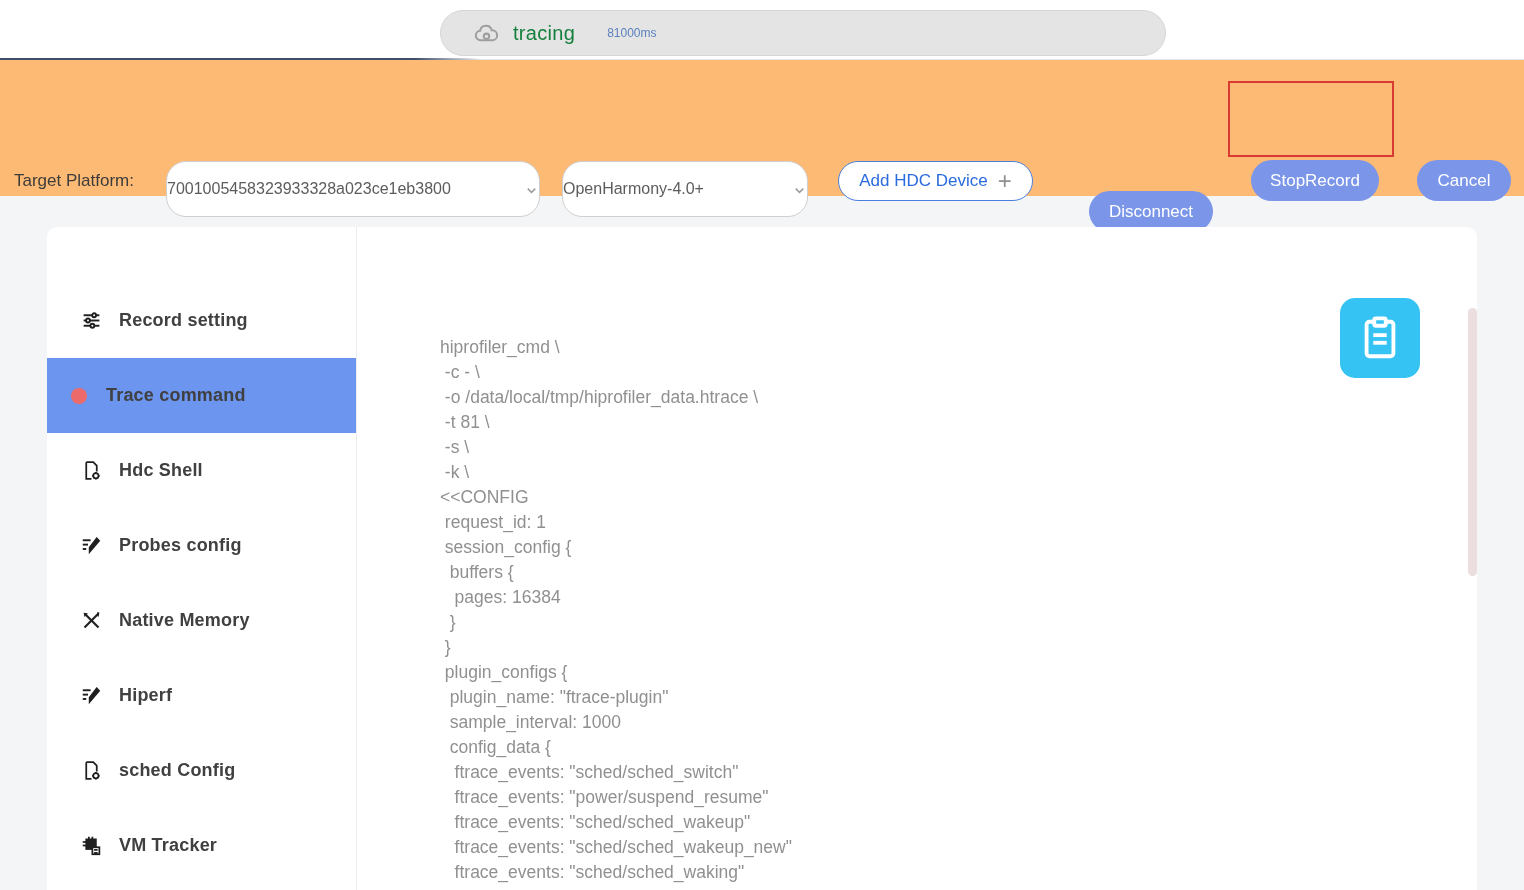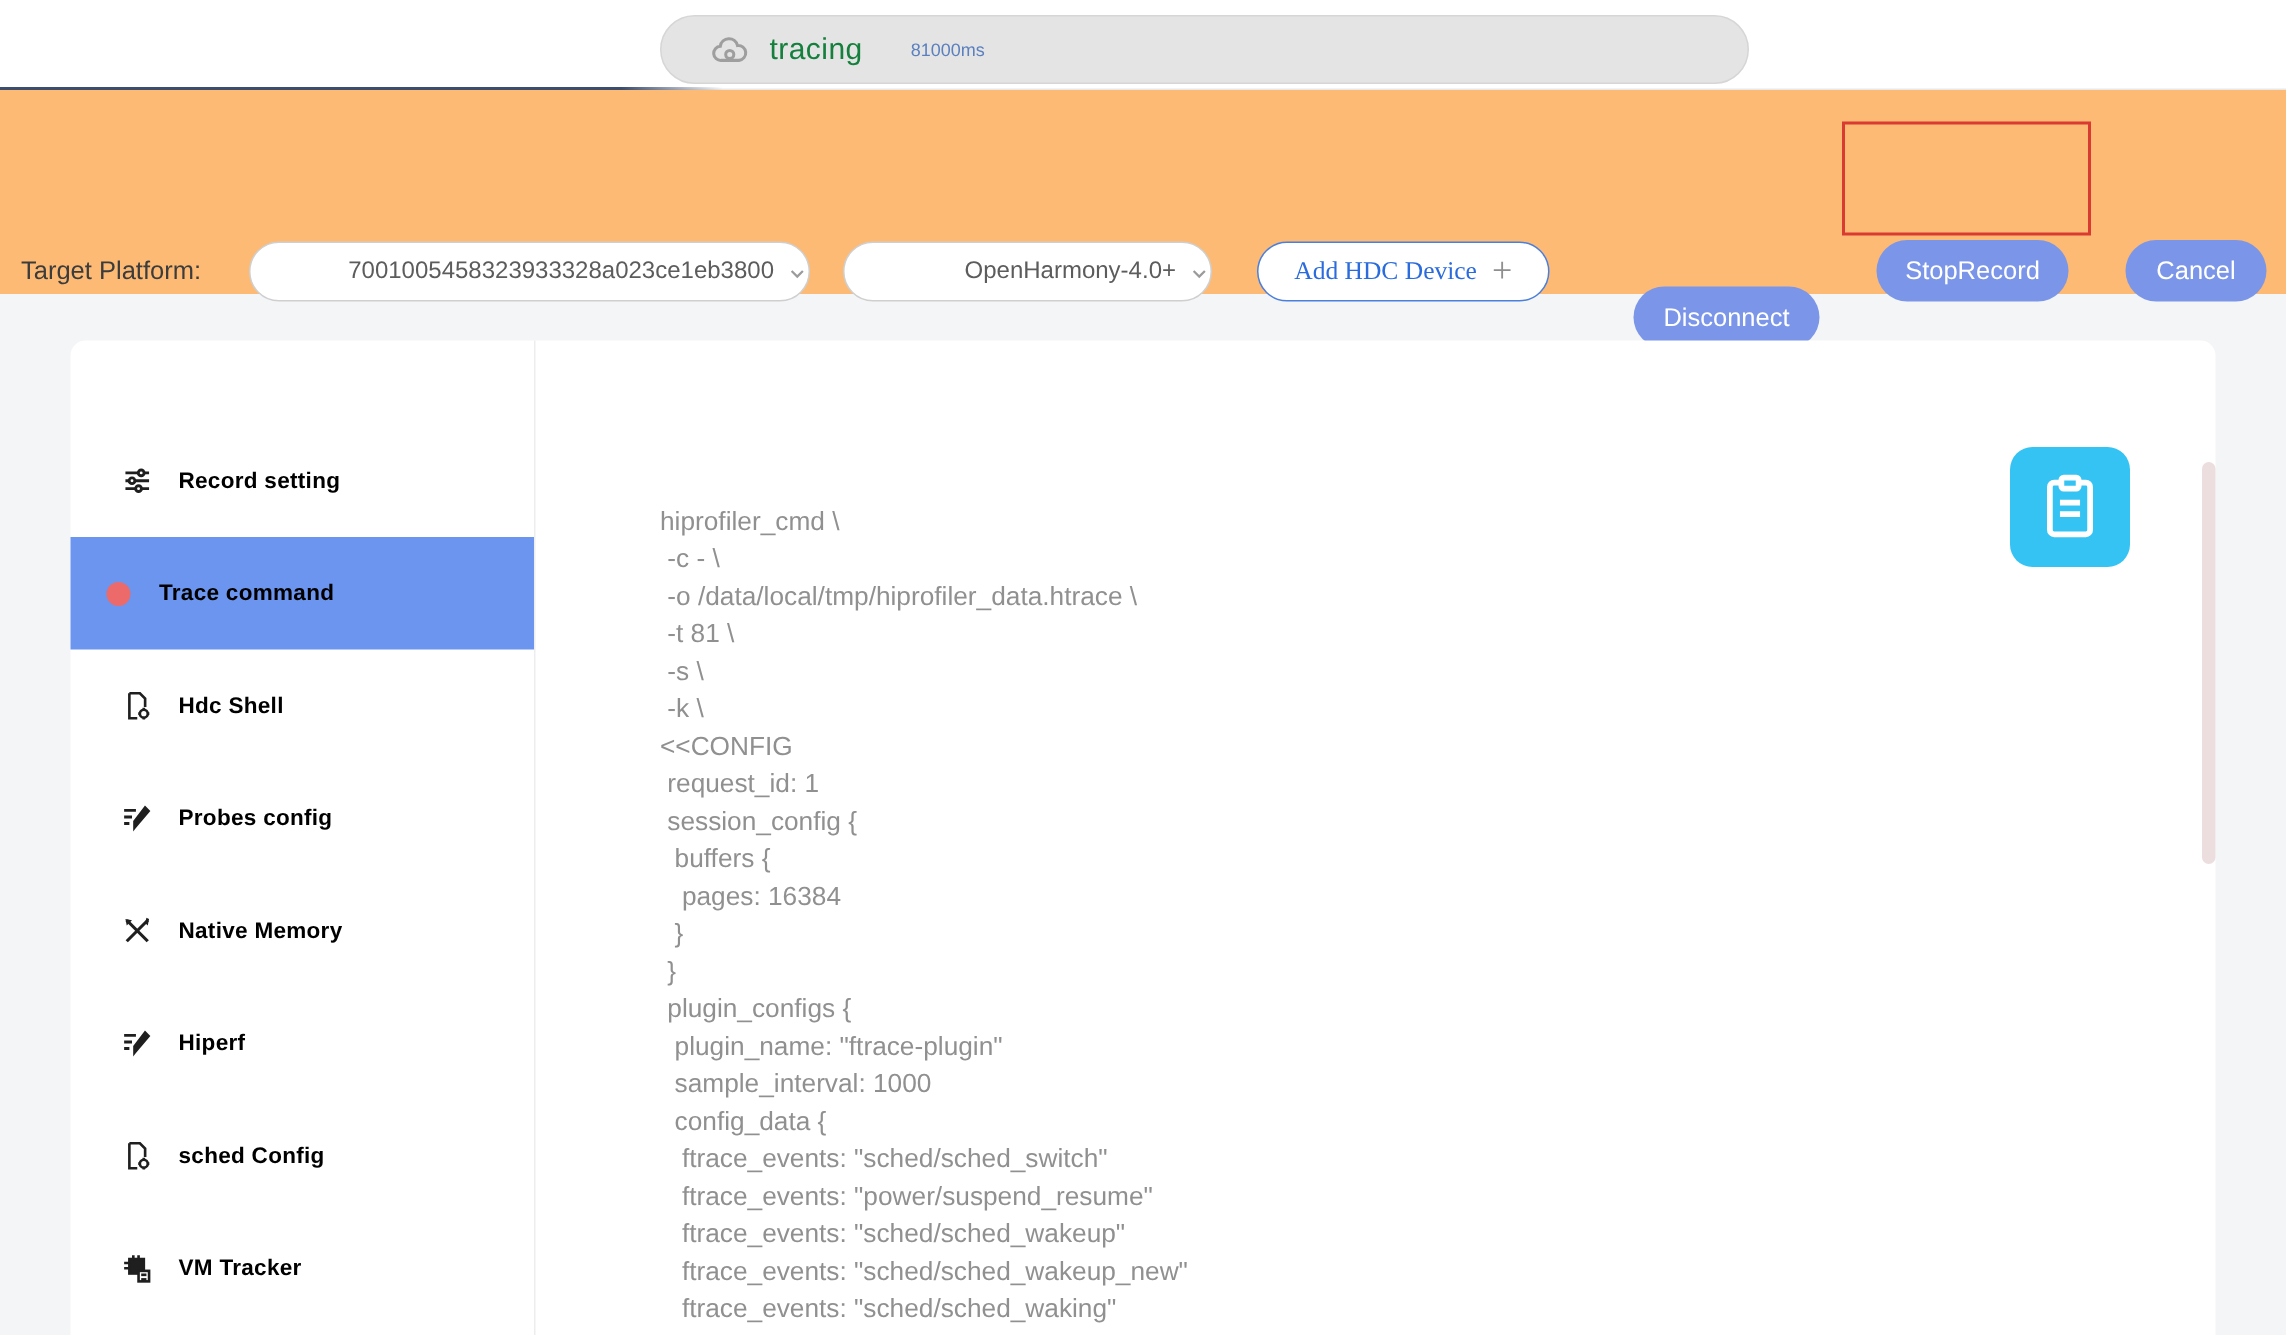--- a/index.html
+++ b/index.html
@@ -14,51 +14,51 @@
   .status-pill { position:absolute; left:440px; top:10px; width:726px; height:46px;
             background:#e4e4e4; border:1px solid #d6d6d6; border-radius:23px;
             display:flex; align-items:center; padding-left:32px; gap:13px; }
   .status-pill .cloud { width:27px; height:27px; }
   .status-text { font-size:20px; color:#15803d; letter-spacing:.3px; }
   .status-dur { font-size:12px; color:#5b80bf; margin-left:19px; }
 
   
   .header { position:absolute; left:0; top:60px; width:1524px; height:136px; background:#fdba74; }
   .tp-label { position:absolute; left:14px; top:111px; font-size:17px; color:#3c3c3c; }
-  .pill-select { position:absolute; height:40px; border:1px solid #cfcfcf; border-radius:20px;
-            background:#fff; display:flex; align-items:center; justify-content:flex-end;
+  .pill-select { position:absolute; height:56px; border:1px solid #cfcfcf; border-radius:20px;
+            background:#fff; display:flex; align-items:center; justify-content:space-between;
             gap:8px; font-size:16px; color:#5c5c5c; cursor:pointer; }
   .sel-device { left:166px; top:101px; width:374px; }
   .sel-os { left:562px; top:101px; width:246px; }
   .chev { width:15px; height:15px; margin-top:2px; }
   .btn-outline-blue { position:absolute; left:838px; top:101px; width:195px; height:40px;
             border:1px solid #4a7fdd; border-radius:20px; background:#fff;
             display:flex; align-items:center; justify-content:center; gap:10px;
-            font-size:17px; color:#2a6bdd; cursor:pointer;font-family:Liberation Serif, serif; }
+            font-size:17px; color:#2a6bdd; cursor:pointer; }
   .btn-outline-blue .plus { color:#8f8f8f; font-size:24px; font-weight:400; line-height:1; }
   .btn-solid { position:absolute; top:100px; height:41px; border:none; border-radius:21px;
             background:#7b96e8; color:#fff; font-size:17px;
             font-family:"Liberation Sans", sans-serif; cursor:pointer; }
   .btn-disconnect { left:1089px; width:124px;margin-top:31px; }
   .btn-stoprecord { left:1251px; width:128px; }
   .btn-cancel { left:1417px; width:94px; }
   .annotation-box { position:absolute; left:1228px; top:81px; width:166px; height:76px;
             border:2px solid #d93a32; z-index:50; pointer-events:none; }
 
   
   .card { position:absolute; left:47px; top:227px; width:1430px; height:700px;
           background:#fff; border-radius:10px 10px 0 0; }
   .sidebar { position:absolute; left:0; top:0; width:310px; height:100%;
           border-right:1px solid #ededed; padding-top:56px; }
   .side-item { height:75px; display:flex; align-items:center; gap:17px;
           padding-left:34px; cursor:pointer; }
   .side-item.selected { background:#6b95ef;padding-left:21px; }
   .side-icon { width:21px; height:21px; flex:0 0 21px; display:flex;
           align-items:center; justify-content:center; }
-  .side-label { font-size:15px; font-weight:700; color:#000000; letter-spacing:.2px; }
+  .side-label { font-size:18px; font-weight:700; color:#404040; letter-spacing:.2px; }
   .record-dot { width:16px; height:16px; border-radius:50%; background:#ec6a6a; }
 
   .cmd-block { position:absolute; left:393px; top:108px; white-space:pre;
           font-family:"Liberation Sans", sans-serif; font-size:17.5px;
           line-height:25px; color:#909090; }
   .copy-btn { position:absolute; left:1293px; top:71px; width:80px; height:80px;
           border:none; border-radius:15px; background:#35c3f3; cursor:pointer;
           display:flex; align-items:center; justify-content:center; }
   .scroll-thumb { position:absolute; left:1468px; top:308px; width:9px; height:268px;
           background:#ecdede; border-radius:5px; z-index:20; cursor:pointer; }

